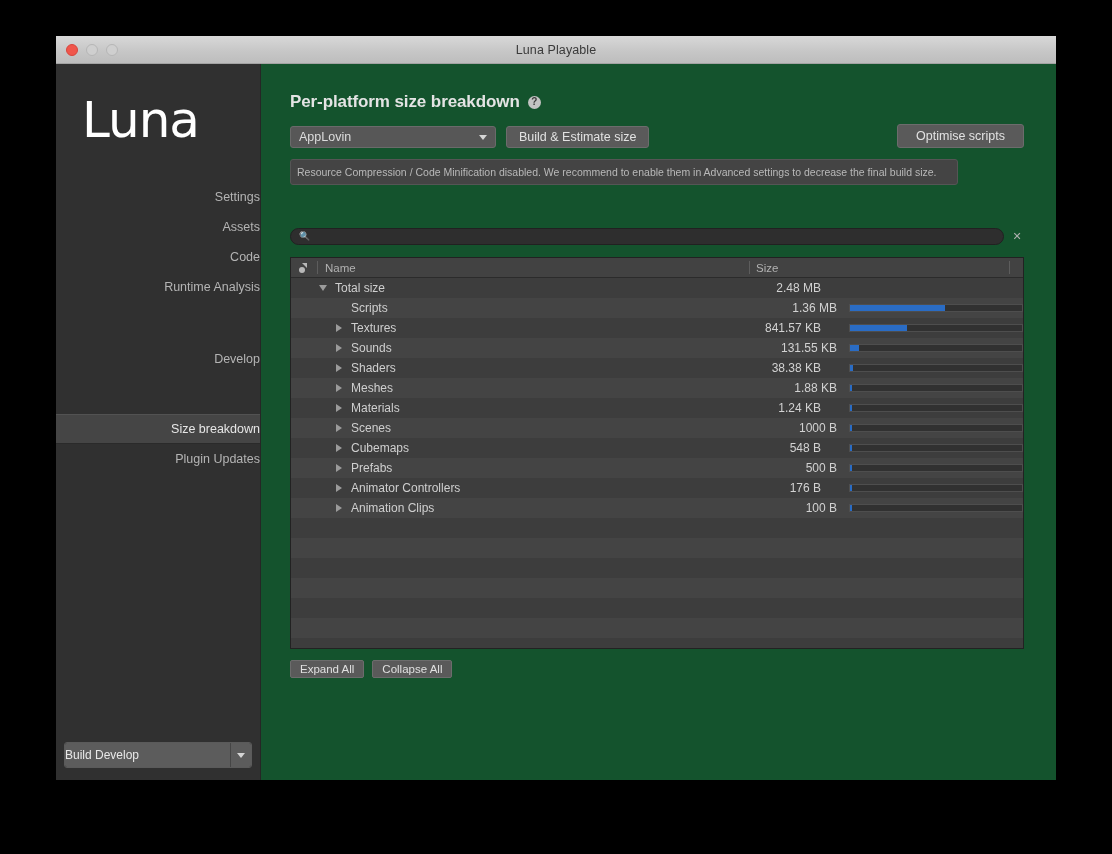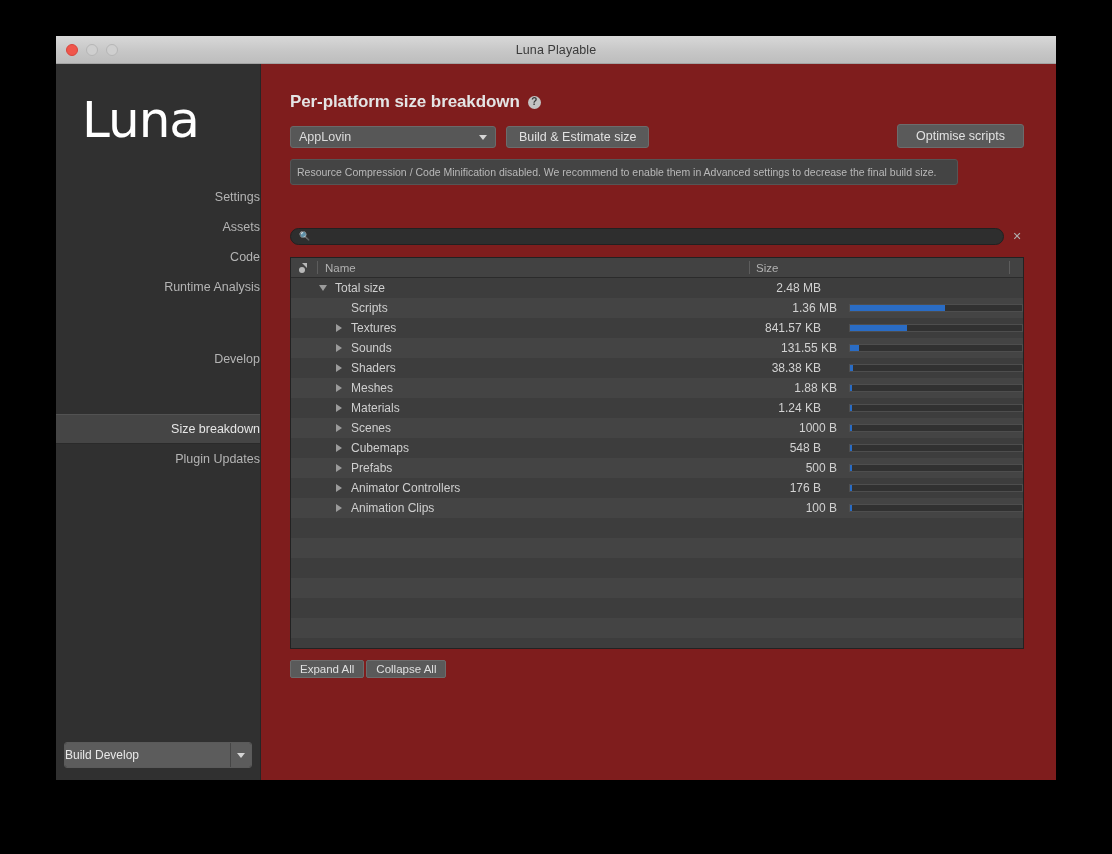--- a/index.html
+++ b/index.html
@@ -144,21 +144,21 @@
     width: 0; height: 0;
     border-left: 4px solid transparent;
     border-right: 4px solid transparent;
     border-top: 5px solid #d5d5d5;
   }
 
   
   #main {
     flex: 1;
     min-width: 0;
-    background: #7f1d1d;
+    background: #14532d;
     padding: 28px 32px 0 29px;
     box-sizing: border-box;
   }
 
   #page-title-row {
     display: flex;
     align-items: center;
     gap: 8px;
     margin-bottom: 14px;
   }
@@ -389,21 +389,21 @@
   }
   .bar-fill {
     position: absolute;
     left: 0; top: 0; bottom: 0;
     background: #2a6cc4;
   }
 
   
   #bottom-buttons {
     display: flex;
-    gap: 2px;
+    gap: 8px;
     margin-top: 11px;
     text-align: center;
   }
   .small-btn {
     height: 18px;
     background: #5a5a5a;
     border: 1px solid #6c6c6c;
     border-radius: 2px;
     color: #e0e0e0;
     font-size: 11.5px;

